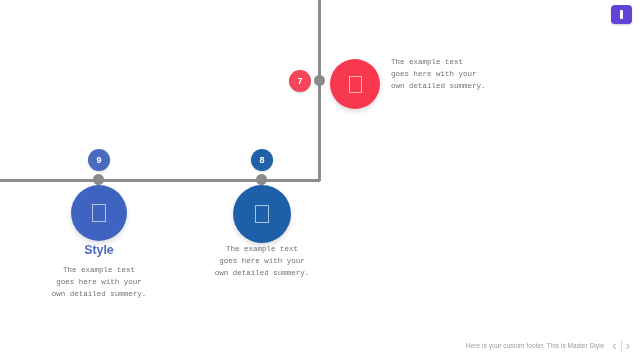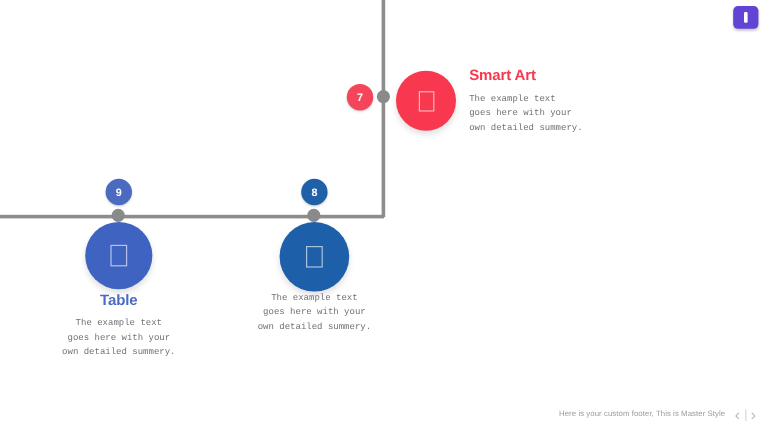--- a/index.html
+++ b/index.html
@@ -175,36 +175,35 @@
   <div class="node-dot" style="left:93px; top:174px;"></div>
   <div class="node-dot" style="left:256px; top:174px;"></div>
 
   <div class="badge badge-red" style="left:289px; top:70px;">7</div>
 
   <div class="big-circle circle-red" style="left:330px; top:59px; width:50px; height:50px;">
     <span class="glyph"></span>
   </div>
 
   <div class="block" style="left:391px; top:56px; width:115px;">
-    <div class="block-title title-red">Smart Art</div>
     <div class="block-body">
       <div>The example text</div>
       <div>goes here with your</div>
       <div>own detailed summery.</div>
     </div>
   </div>
 
   <div class="badge badge-blue" style="left:88px; top:149px;">9</div>
 
   <div class="big-circle circle-blue" style="left:71px; top:185px; width:56px; height:56px;">
     <span class="glyph glyph-lg"></span>
   </div>
 
   <div class="block center" style="left:39px; top:243px; width:120px;">
-    <div class="block-title title-blue">Table</div>
+    <div class="block-title title-blue">Style</div>
     <div class="block-body">
       <div>The example text</div>
       <div>goes here with your</div>
       <div>own detailed summery.</div>
     </div>
   </div>
 
   <div class="badge badge-blue2" style="left:251px; top:149px;">8</div>
 
   <div class="big-circle circle-blue2" style="left:233px; top:185px; width:58px; height:58px;">

